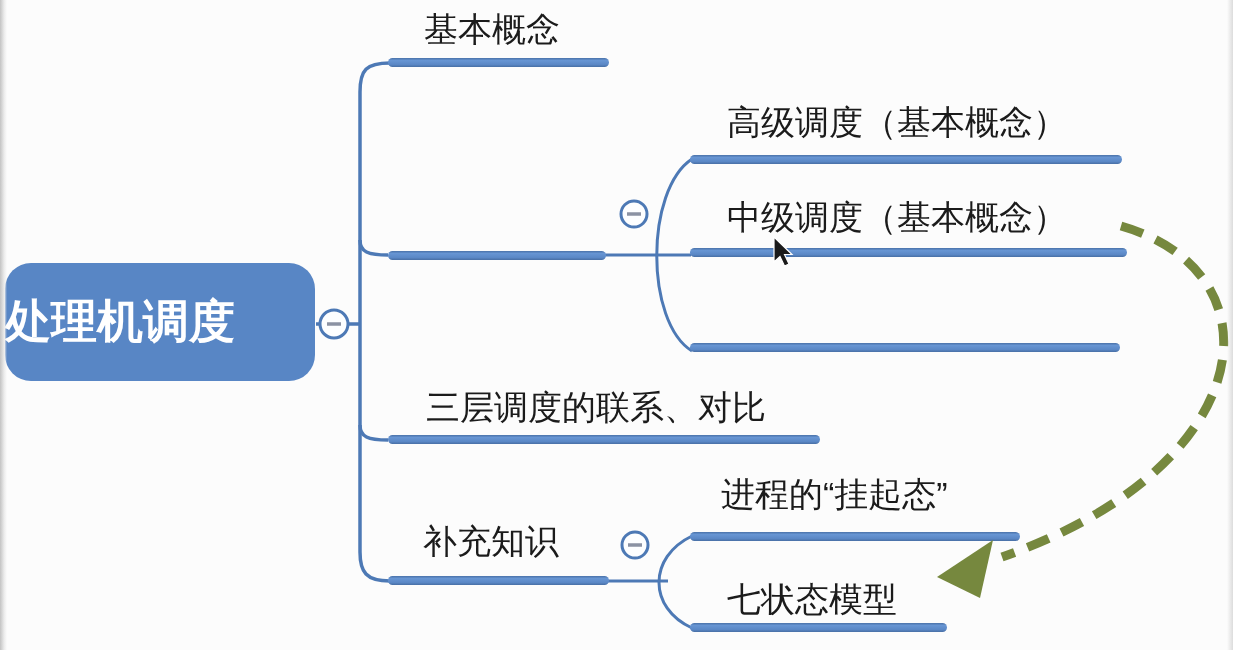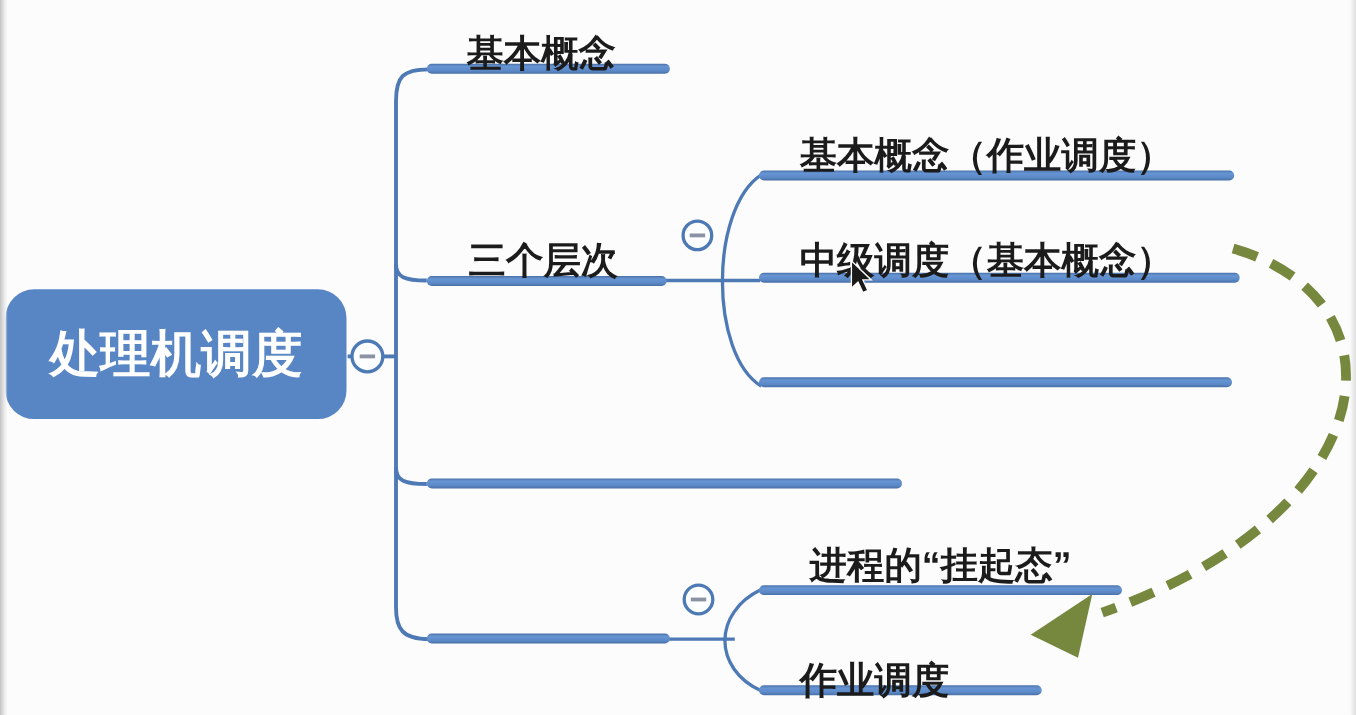--- a/index.html
+++ b/index.html
@@ -14,26 +14,26 @@
   #overlay-layer{z-index:5;}
   .edge{position:absolute;top:0;height:100%;z-index:6;pointer-events:none;}
   .edge.left{left:0;width:7px;background:linear-gradient(90deg,#c3c3c3,#ececec 60%,rgba(255,255,255,0));}
   .edge.right{right:0;width:6px;background:linear-gradient(270deg,#dcdcdc,rgba(255,255,255,0));}
   .bar{
     position:absolute;height:9px;border-radius:5px;z-index:2;
     background:linear-gradient(180deg,#4a72a9 0%,#6795d3 28%,#5b88c6 72%,#486fa5 100%);
   }
   .topic-label{
     position:absolute;z-index:3;white-space:nowrap;
-    font-weight:700;font-size:34px;line-height:38px;color:#1b1b1b;margin-top:20px;
+    font-weight:400;font-size:34px;line-height:38px;color:#1b1b1b;
   }
   .root-topic{
     position:absolute;left:5px;top:263px;width:310px;height:118px;z-index:3;
     background:#5886c5;border-radius:26px;
-    display:flex;align-items:center;justify-content:center;
+    display:flex;align-items:center;justify-content:flex-start;
   }
   .root-topic span{
     font-weight:700;font-size:46px;color:#ffffff;white-space:nowrap;
   }
 </style>
 </head>
 <body>
 
 <div class="canvas">
 
@@ -79,25 +79,26 @@
   <div class="bar" style="left:388px;top:251px;width:218px"></div>
   <div class="bar" style="left:690px;top:155px;width:432px"></div>
   <div class="bar" style="left:690px;top:248px;width:437px"></div>
   <div class="bar" style="left:690px;top:343px;width:430px"></div>
   <div class="bar" style="left:388px;top:435px;width:432px"></div>
   <div class="bar" style="left:388px;top:576px;width:221px"></div>
   <div class="bar" style="left:690px;top:532px;width:330px"></div>
   <div class="bar" style="left:690px;top:623px;width:257px"></div>
 
   <div class="topic-label" style="left:424px;top:10px">基本概念</div>
-  <div class="topic-label" style="left:426px;top:198px">三个层次</div>
-  <div class="topic-label" style="left:727px;top:103px">基本概念（作业调度）</div>
+  <div class="topic-label" style="left:727px;top:103px">高级调度（基本概念）</div>
   <div class="topic-label" style="left:727px;top:198px">中级调度（基本概念）</div>
-  <div class="topic-label" style="left:736px;top:475px">进程的“挂起态”</div>
-  <div class="topic-label" style="left:727px;top:580px">作业调度</div>
+  <div class="topic-label" style="left:426px;top:388px">三层调度的联系、对比</div>
+  <div class="topic-label" style="left:423px;top:522px">补充知识</div>
+  <div class="topic-label" style="left:721px;top:475px">进程的“挂起态”</div>
+  <div class="topic-label" style="left:727px;top:580px">七状态模型</div>
 
   <svg id="overlay-layer" class="layer" width="1233" height="650" viewBox="0 0 1233 650">
     <g>
       <path d="M 1121 226 C 1282 272 1262 466 1002 557" fill="none" stroke="#76883e" stroke-width="9" stroke-dasharray="23 14" stroke-linecap="butt"></path>
       <polygon points="937,577 993,540 980,598" fill="#76883e"></polygon>
     </g>
     <g>
       <path d="M 774 237 L 774 262 L 780 256.5 L 784.5 266 L 789 264 L 784.5 254.5 L 792 254.5 Z" fill="#1a1a1a" stroke="#ffffff" stroke-width="1.2"></path>
     </g>
   </svg>

